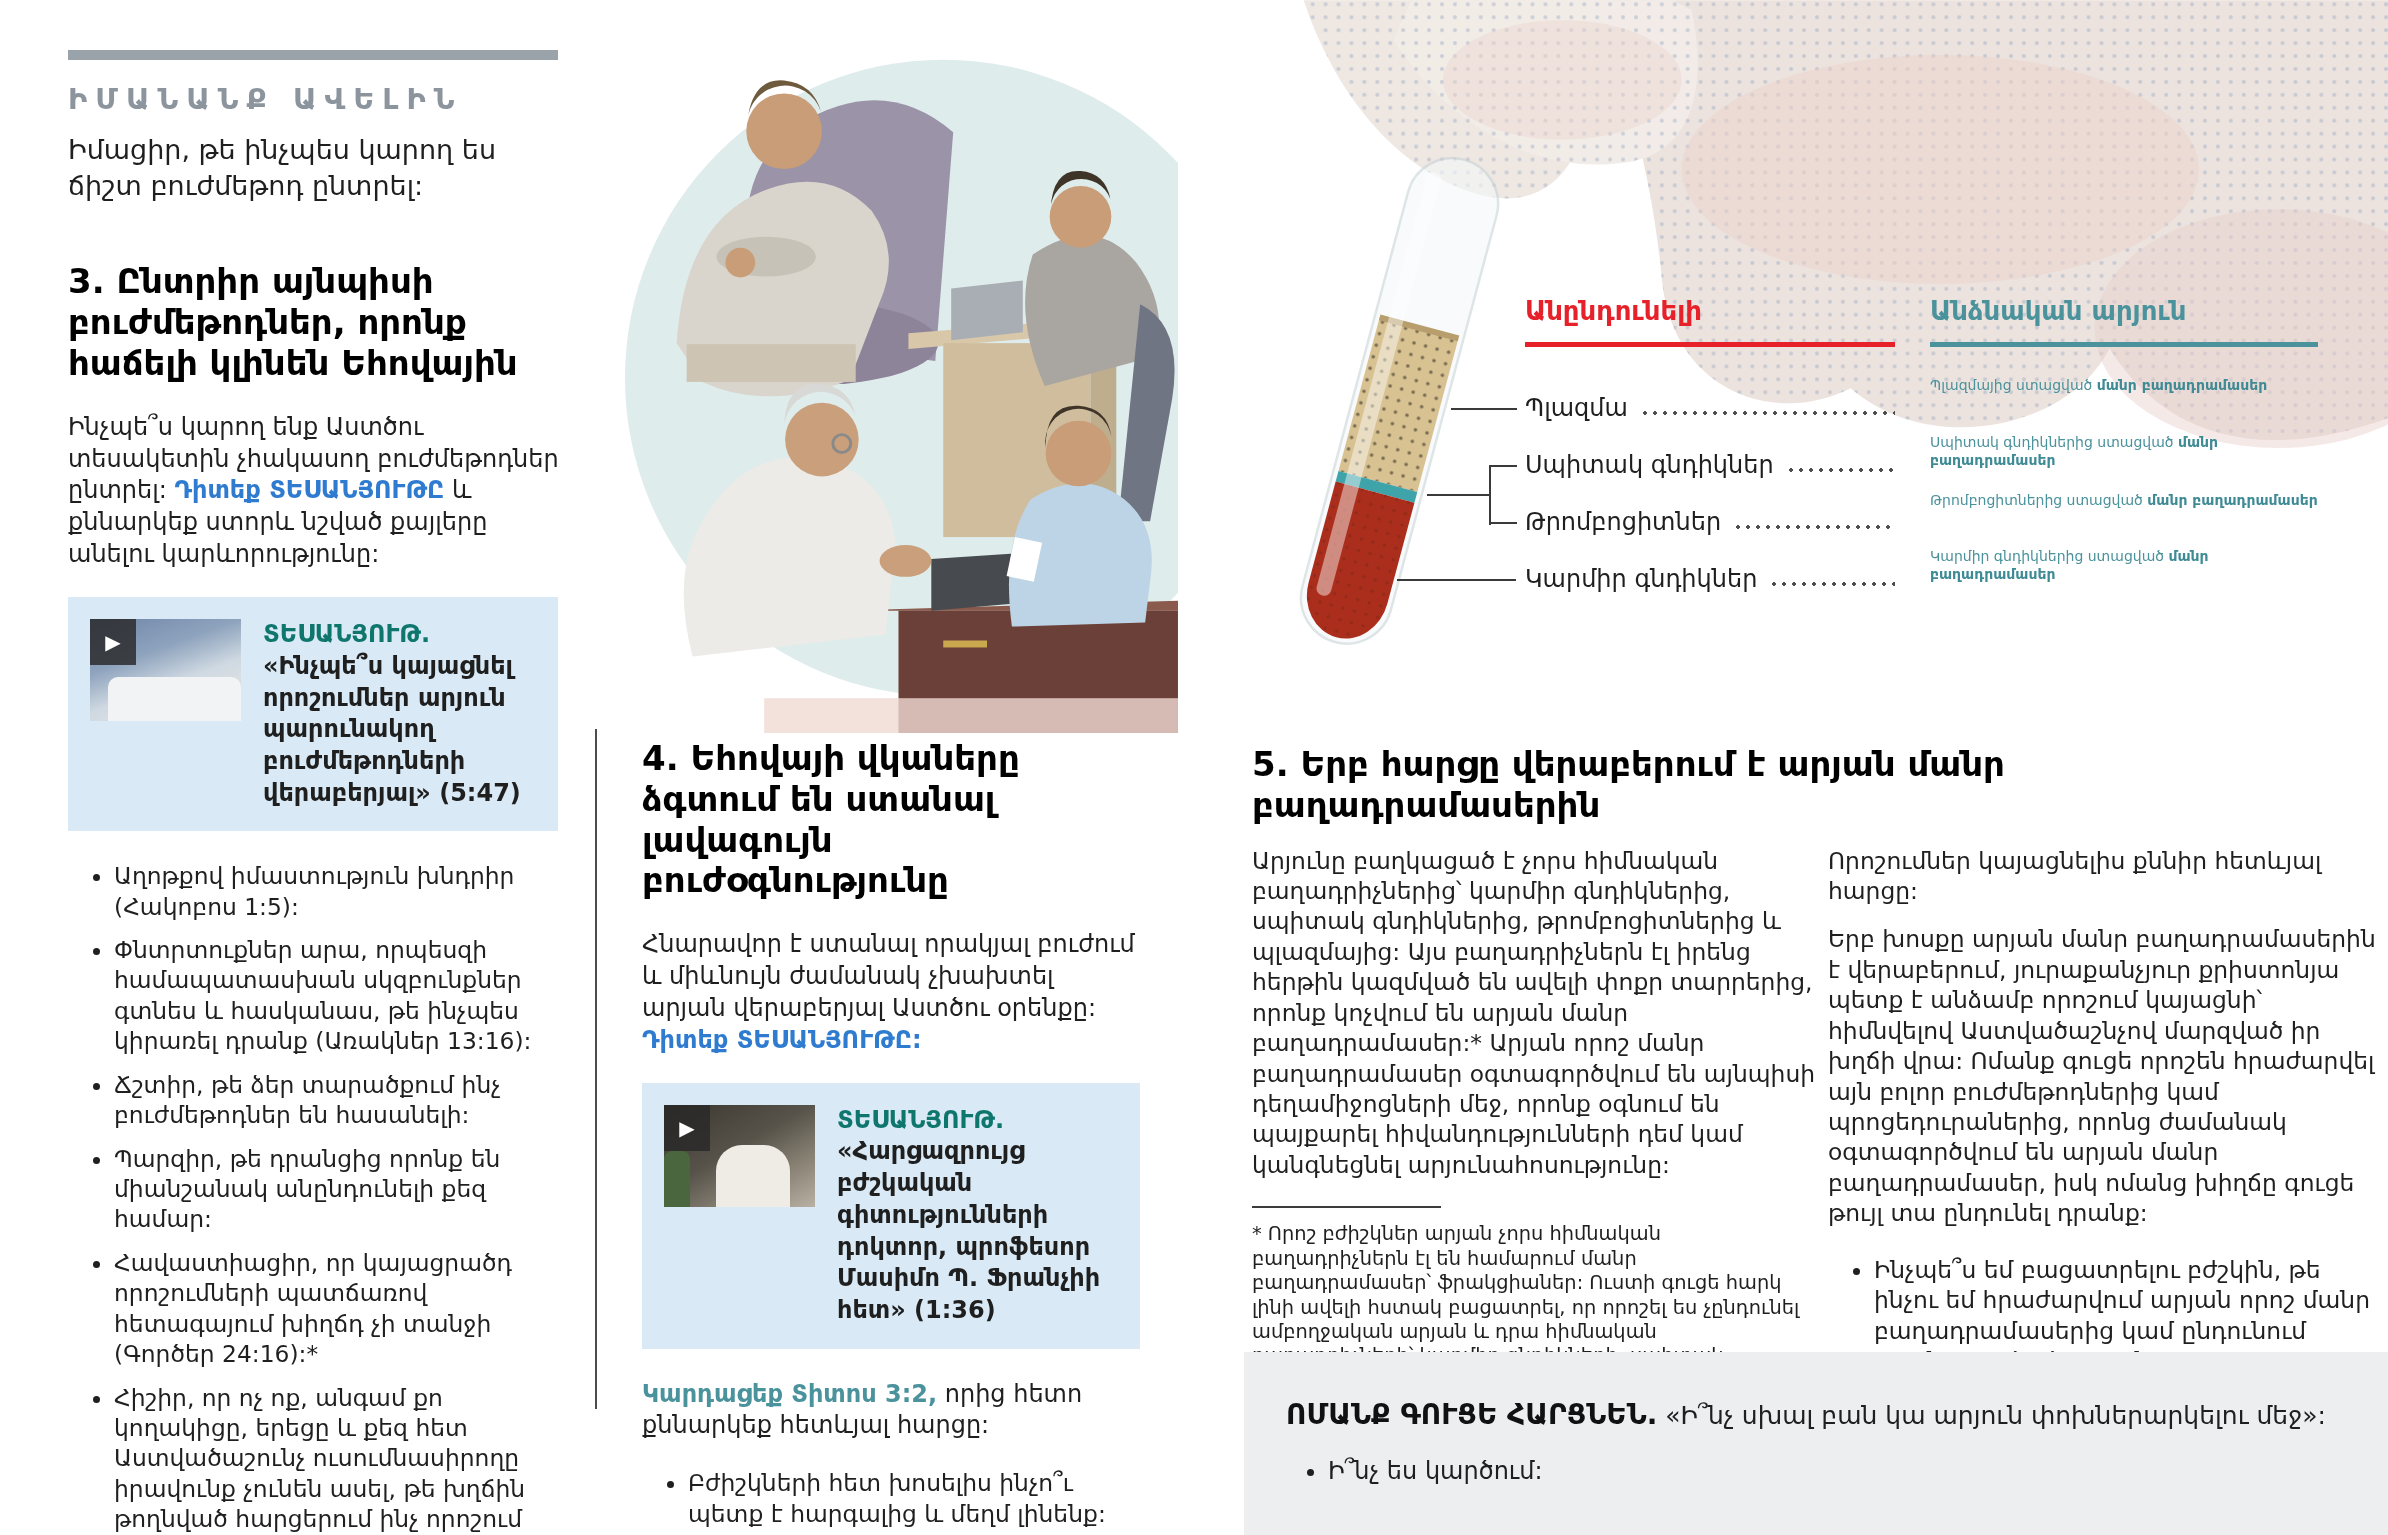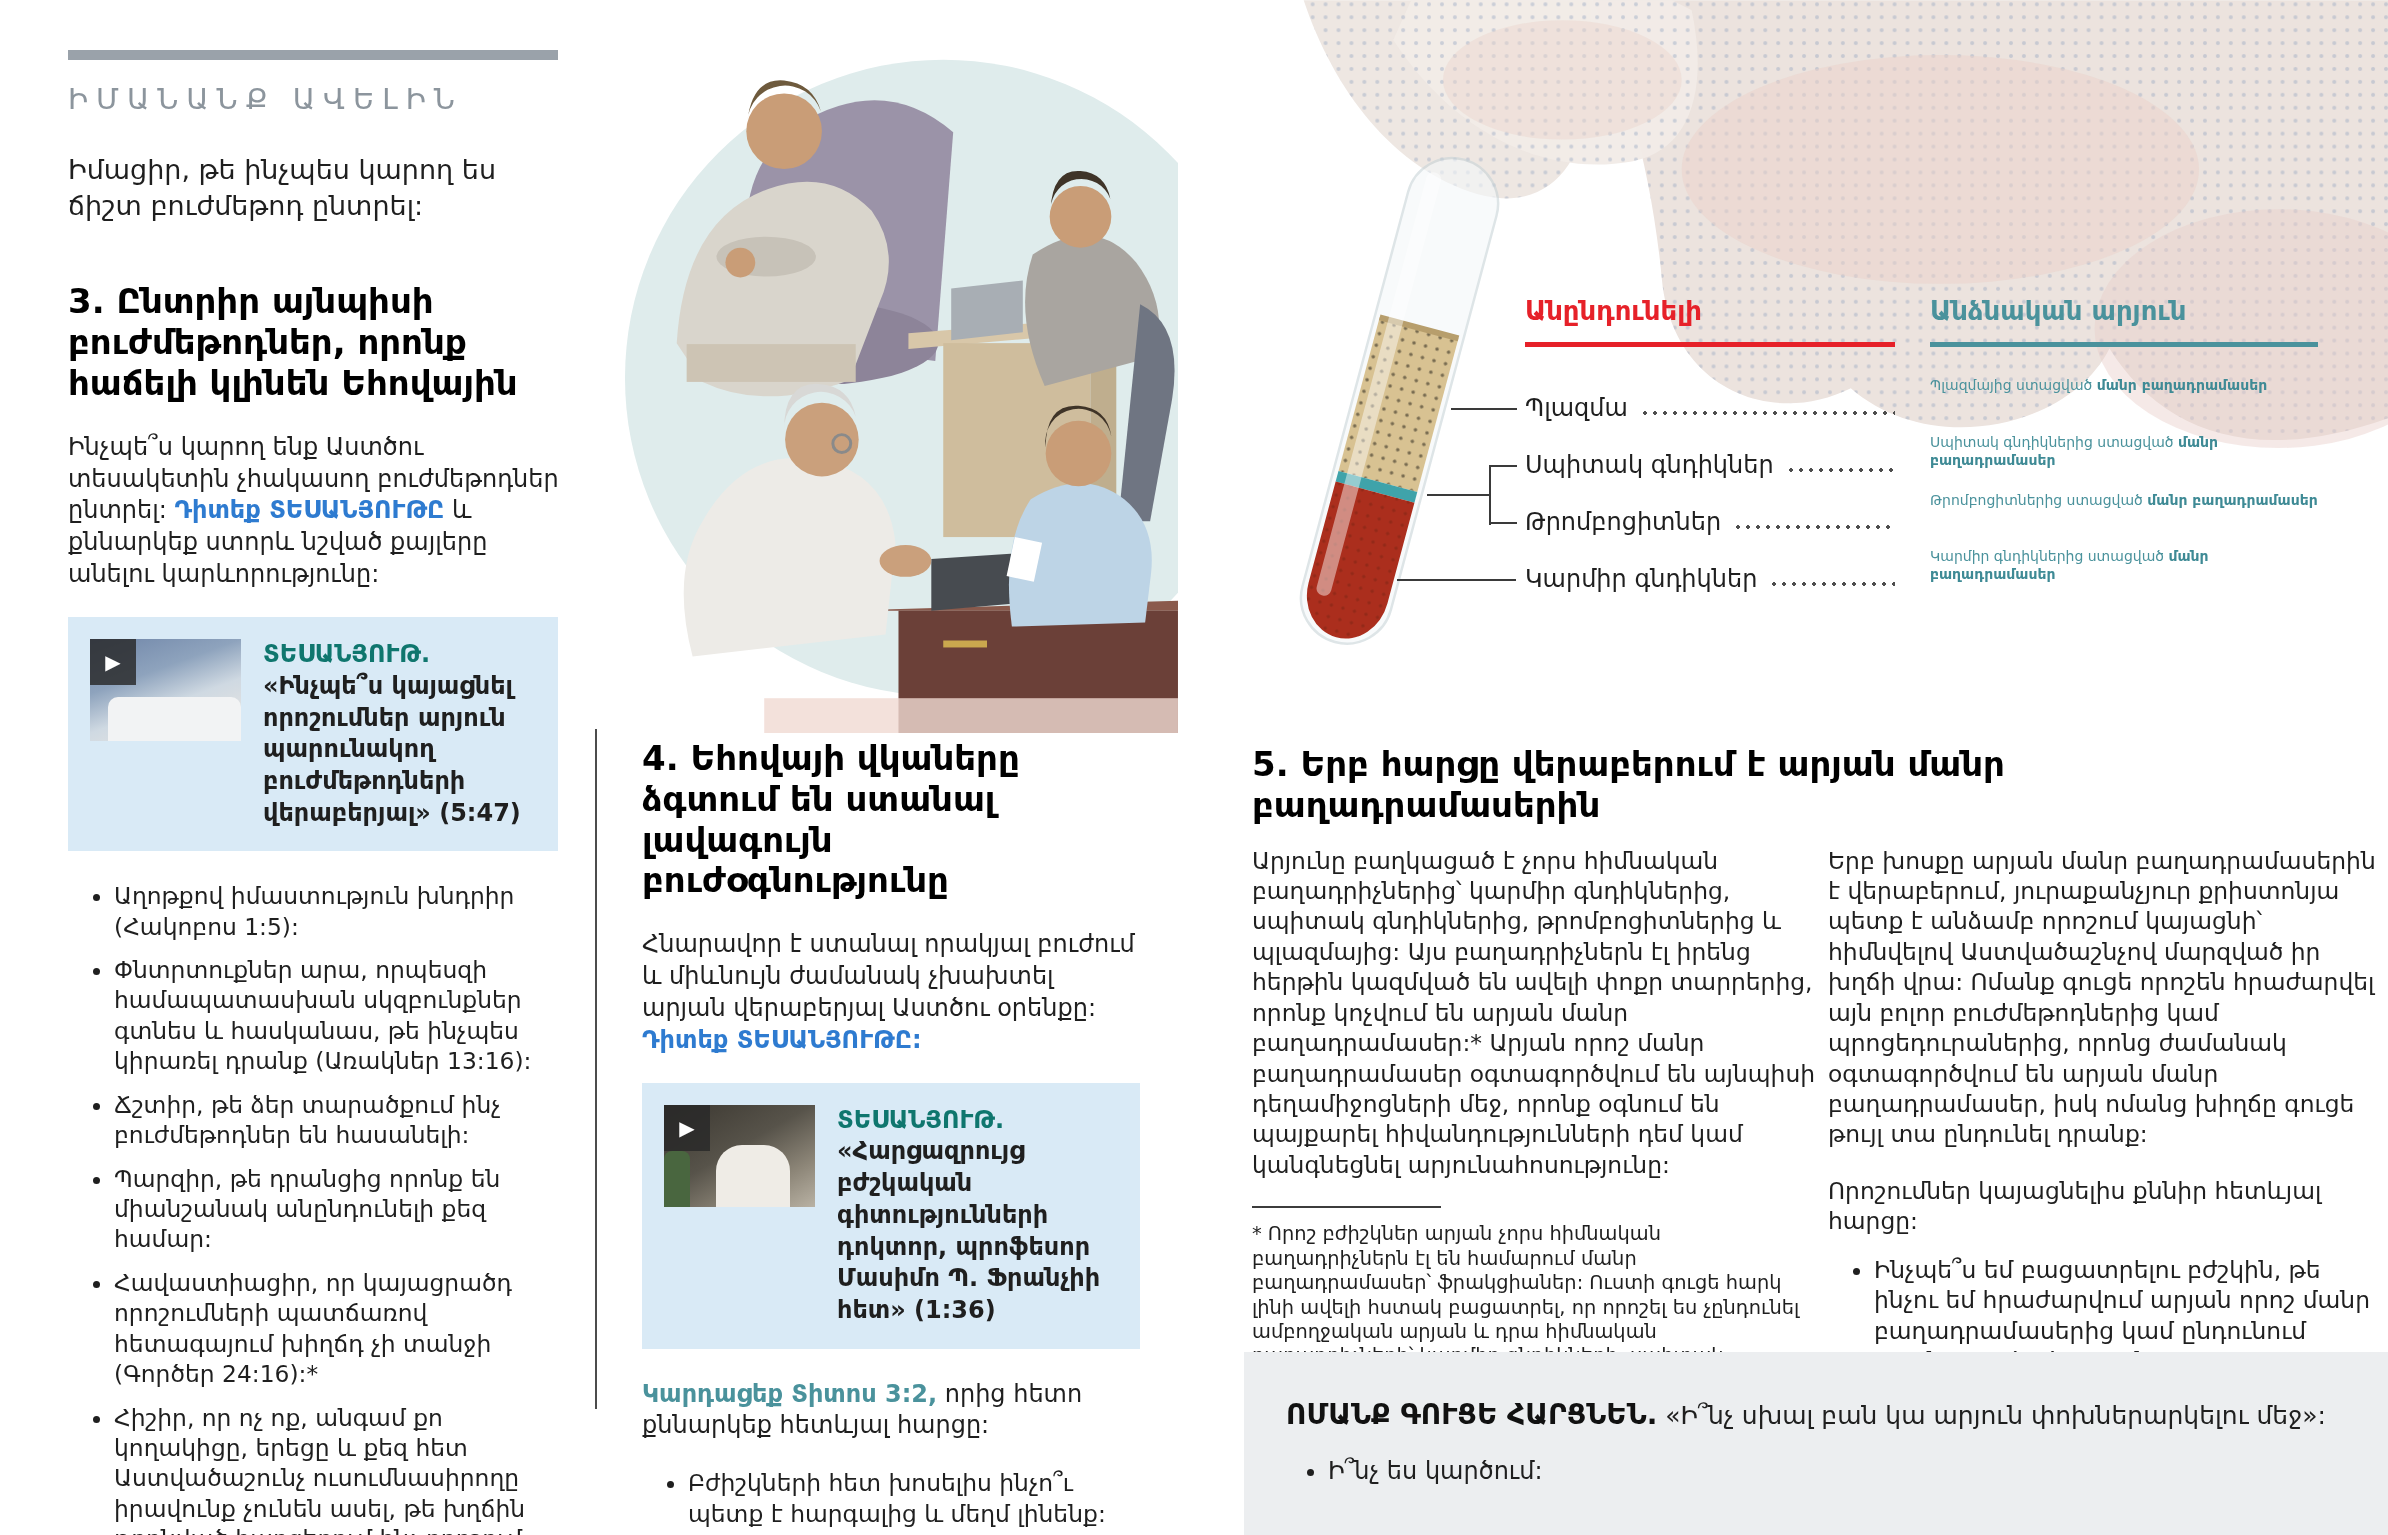--- a/index.html
+++ b/index.html
@@ -1,21 +1,21 @@
 <!DOCTYPE html>
 <html><head>
 <meta charset="utf-8">
 <style>
   html,body{margin:0;padding:0;background:#fff;}
   .page{position:relative;width:2388px;height:1535px;background:#ffffff;overflow:hidden;
         font-family:"DejaVu Sans","Liberation Sans",sans-serif;color:#1f1f1f;}
   
   .col-left{position:absolute;left:68px;top:50px;width:492px;}
   .kicker-bar{width:490px;height:10px;background:#9aa2aa;margin-bottom:22px;}
-  .kicker{font-size:29px;font-weight:normal;letter-spacing:8px;color:#8c959d;margin-bottom:36px;white-space:nowrap;}
+  .kicker{font-size:29px;font-weight:bold;letter-spacing:8px;color:#8c959d;margin-bottom:16px;white-space:nowrap;}
   .intro{font-size:27px;line-height:1.32;margin-bottom:58px;width:478px;}
   .sec-heading{font-size:34px;line-height:1.2;font-weight:bold;color:#000000;margin:0 0 28px 0;}
   .para{font-size:24px;line-height:1.33;margin:0 0 26px 0;}
   .link{color:#2e7bd0;font-weight:bold;cursor:pointer;}
   .video-box{background:#d9eaf6;width:490px;box-sizing:border-box;padding:22px;display:flex;gap:22px;margin-bottom:30px;cursor:pointer;}
   .thumb{width:151px;height:102px;flex:none;position:relative;overflow:hidden;}
   .thumb1{background:linear-gradient(160deg,#6f85a8 0%,#8ea3bd 35%,#cfd9e2 60%,#efe9e2 100%);}
   .thumb2{background:linear-gradient(150deg,#3a362f 0%,#57534a 45%,#8d8678 75%,#b9b2a4 100%);}
   .thumb .bedsheet{position:absolute;left:18px;bottom:0;width:133px;height:44px;background:#f2f3f4;border-radius:10px 10px 0 0;}
   .thumb .coat{position:absolute;left:52px;bottom:0;width:74px;height:62px;background:#efece6;border-radius:26px 26px 0 0;}
@@ -237,22 +237,22 @@
 
   <div class="sec5">
     <h3 class="sec-heading">5. Երբ հարցը վերաբերում է արյան մանր բաղադրամասերին</h3>
     <div class="sec5-cols">
       <div class="colA">
         <p class="para">Արյունը բաղկացած է չորս հիմնական բաղադրիչներից՝ կարմիր գնդիկներից, սպիտակ գնդիկներից, թրոմբոցիտներից և պլազմայից: Այս բաղադրիչներն էլ իրենց հերթին կազմված են ավելի փոքր տարրերից, որոնք կոչվում են արյան մանր բաղադրամասեր:* Արյան որոշ մանր բաղադրամասեր օգտագործվում են այնպիսի դեղամիջոցների մեջ, որոնք օգնում են պայքարել հիվանդությունների դեմ կամ կանգնեցնել արյունահոսությունը:</p>
         <div class="fn-rule"></div>
         <div class="footnote">* Որոշ բժիշկներ արյան չորս հիմնական բաղադրիչներն էլ են համարում մանր բաղադրամասեր՝ ֆրակցիաներ: Ուստի գուցե հարկ լինի ավելի հստակ բացատրել, որ որոշել ես չընդունել ամբողջական արյան և դրա հիմնական բաղադրիչների՝ կարմիր գնդիկների, սպիտակ գնդիկների, թրոմբոցիտների և պլազմայի փոխներարկում:</div>
       </div>
       <div class="colB">
+        <p class="para" style="margin-bottom:18px">Որոշումներ կայացնելիս քննիր հետևյալ հարցը:</p>
         <p class="para">Երբ խոսքը արյան մանր բաղադրամասերին է վերաբերում, յուրաքանչյուր քրիստոնյա պետք է անձամբ որոշում կայացնի՝ հիմնվելով Աստվածաշնչով մարզված իր խղճի վրա: Ոմանք գուցե որոշեն հրաժարվել այն բոլոր բուժմեթոդներից կամ պրոցեդուրաներից, որոնց ժամանակ օգտագործվում են արյան մանր բաղադրամասեր, իսկ ոմանց խիղճը գուցե թույլ տա ընդունել դրանք:</p>
-        <p class="para" style="margin-bottom:18px">Որոշումներ կայացնելիս քննիր հետևյալ հարցը:</p>
         <ul>
           <li>Ինչպե՞ս եմ բացատրելու բժշկին, թե ինչու եմ հրաժարվում արյան որոշ մանր բաղադրամասերից կամ ընդունում դրանց գործածությունը:</li>
         </ul>
       </div>
     </div>
   </div>
 
   <div class="ask-box">
     <div class="ask-title"><span class="t">ՈՄԱՆՔ ԳՈՒՑԵ ՀԱՐՑՆԵՆ.</span><span class="q"> «Ի՞նչ սխալ բան կա արյուն փոխներարկելու մեջ»:</span></div>
     <ul>

